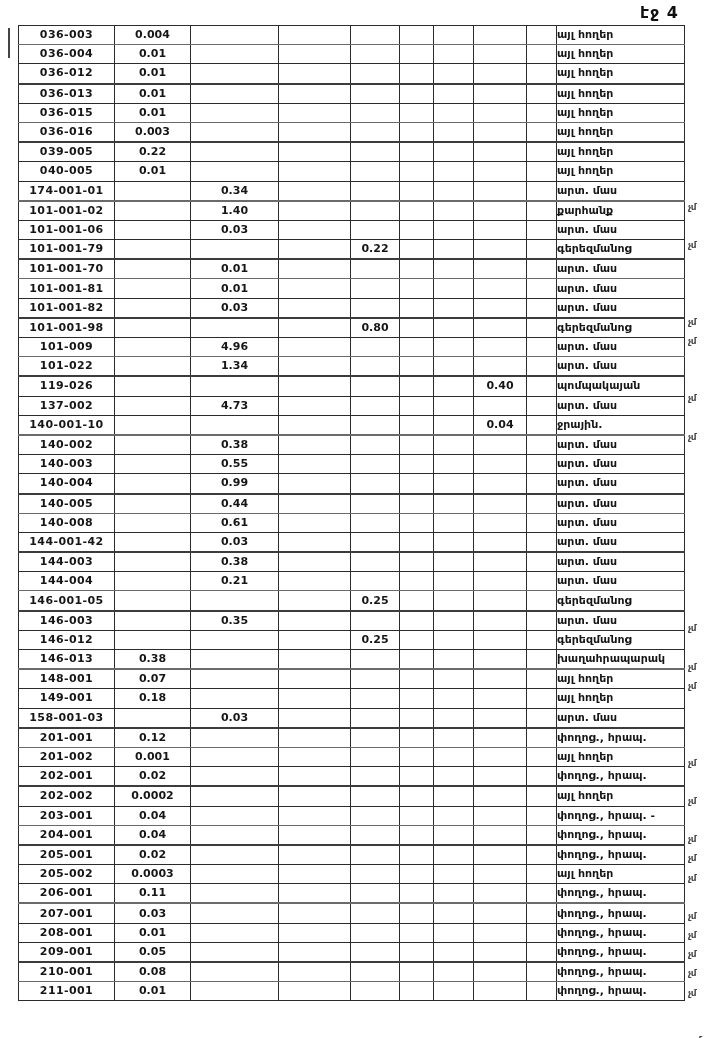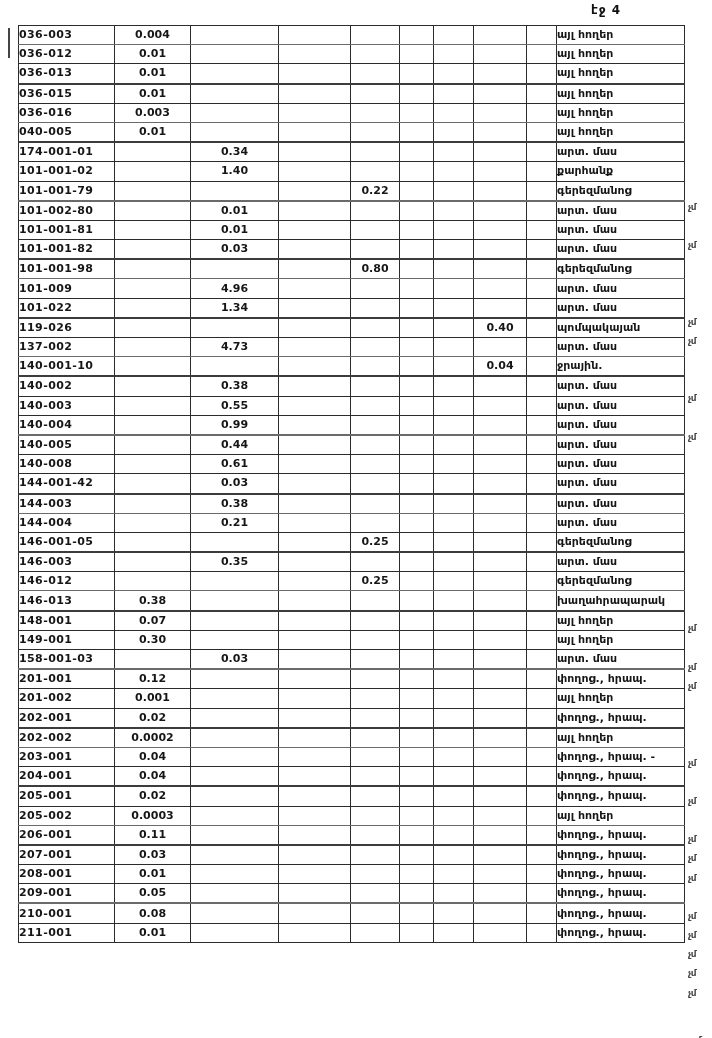--- a/index.html
+++ b/index.html
@@ -1,35 +1,35 @@
 <!DOCTYPE html>
 <html><head>
 <meta charset="utf-8">
 <style>
   html,body{margin:0;padding:0;}
   body{
     width:712px;height:1038px;position:relative;background:#ffffff;
     font-family:"DejaVu Sans",sans-serif;color:#161616;overflow:hidden;
   }
   .page-header{
-    position:absolute;top:3px;left:591px;font-size:12px;font-weight:700;
+    position:absolute;top:3px;left:640px;font-size:16px;font-weight:700;
     color:#101010;letter-spacing:1px;
   }
   .left-tick{
     position:absolute;left:8px;top:28px;width:2px;height:30px;background:#444;
   }
   table.scan{
     position:absolute;left:18px;top:25px;width:666px;
     border-collapse:collapse;table-layout:fixed;
   }
   table.scan td{
     border:1px solid #2b2b2b;height:18.2px;padding:0;overflow:hidden;
     white-space:nowrap;font-size:11px;line-height:18px;font-weight:600;
   }
-  td.code{padding-left:8px;letter-spacing:0.4px;}
+  td.code{padding-left:8px;letter-spacing:0.4px;text-align:center;}
   td.num{text-align:center;}
   td.label{padding-left:7px;font-size:11.5px;}
   
   tr:nth-child(3n) td{border-bottom-width:2px;border-bottom-color:#3c3c3c;}
   tr:nth-child(4n+1) td{border-bottom-color:#6a6a6a;}
   tr:nth-child(5n) td{border-top-color:#151515;}
   .margin-marks{position:absolute;left:686px;top:25px;width:32px;height:997px;}
   .mark{
     position:absolute;left:2px;font-size:9px;color:#474747;font-weight:600;
     transform:scaleY(1.05);letter-spacing:-0.5px;
@@ -61,20 +61,32 @@
         <td class="num"></td>
         <td class="num"></td>
         <td class="num"></td>
         <td class="num"></td>
         <td class="num"></td>
         <td class="num"></td>
         <td class="num"></td>
         <td class="label">այլ հողեր</td>
       </tr>
       <tr>
+        <td class="code">036-004</td>
+        <td class="num">0.01</td>
+        <td class="num"></td>
+        <td class="num"></td>
+        <td class="num"></td>
+        <td class="num"></td>
+        <td class="num"></td>
+        <td class="num"></td>
+        <td class="num"></td>
+        <td class="label">այլ հողեր</td>
+      </tr>
+      <tr>
         <td class="code">036-012</td>
         <td class="num">0.01</td>
         <td class="num"></td>
         <td class="num"></td>
         <td class="num"></td>
         <td class="num"></td>
         <td class="num"></td>
         <td class="num"></td>
         <td class="num"></td>
         <td class="label">այլ հողեր</td>
@@ -109,20 +121,32 @@
         <td class="num"></td>
         <td class="num"></td>
         <td class="num"></td>
         <td class="num"></td>
         <td class="num"></td>
         <td class="num"></td>
         <td class="num"></td>
         <td class="label">այլ հողեր</td>
       </tr>
       <tr>
+        <td class="code">039-005</td>
+        <td class="num">0.22</td>
+        <td class="num"></td>
+        <td class="num"></td>
+        <td class="num"></td>
+        <td class="num"></td>
+        <td class="num"></td>
+        <td class="num"></td>
+        <td class="num"></td>
+        <td class="label">այլ հողեր</td>
+      </tr>
+      <tr>
         <td class="code">040-005</td>
         <td class="num">0.01</td>
         <td class="num"></td>
         <td class="num"></td>
         <td class="num"></td>
         <td class="num"></td>
         <td class="num"></td>
         <td class="num"></td>
         <td class="num"></td>
         <td class="label">այլ հողեր</td>
@@ -145,33 +169,45 @@
         <td class="num">1.40</td>
         <td class="num"></td>
         <td class="num"></td>
         <td class="num"></td>
         <td class="num"></td>
         <td class="num"></td>
         <td class="num"></td>
         <td class="label">քարհանք</td>
       </tr>
       <tr>
+        <td class="code">101-001-06</td>
+        <td class="num"></td>
+        <td class="num">0.03</td>
+        <td class="num"></td>
+        <td class="num"></td>
+        <td class="num"></td>
+        <td class="num"></td>
+        <td class="num"></td>
+        <td class="num"></td>
+        <td class="label">արտ. մաս</td>
+      </tr>
+      <tr>
         <td class="code">101-001-79</td>
         <td class="num"></td>
         <td class="num"></td>
         <td class="num"></td>
         <td class="num">0.22</td>
         <td class="num"></td>
         <td class="num"></td>
         <td class="num"></td>
         <td class="num"></td>
         <td class="label">գերեզմանոց</td>
       </tr>
       <tr>
-        <td class="code">101-002-80</td>
+        <td class="code">101-001-70</td>
         <td class="num"></td>
         <td class="num">0.01</td>
         <td class="num"></td>
         <td class="num"></td>
         <td class="num"></td>
         <td class="num"></td>
         <td class="num"></td>
         <td class="num"></td>
         <td class="label">արտ. մաս</td>
       </tr>
@@ -422,21 +458,21 @@
         <td class="num"></td>
         <td class="num"></td>
         <td class="num"></td>
         <td class="num"></td>
         <td class="num"></td>
         <td class="num"></td>
         <td class="label">այլ հողեր</td>
       </tr>
       <tr>
         <td class="code">149-001</td>
-        <td class="num">0.30</td>
+        <td class="num">0.18</td>
         <td class="num"></td>
         <td class="num"></td>
         <td class="num"></td>
         <td class="num"></td>
         <td class="num"></td>
         <td class="num"></td>
         <td class="num"></td>
         <td class="label">այլ հողեր</td>
       </tr>
       <tr>

